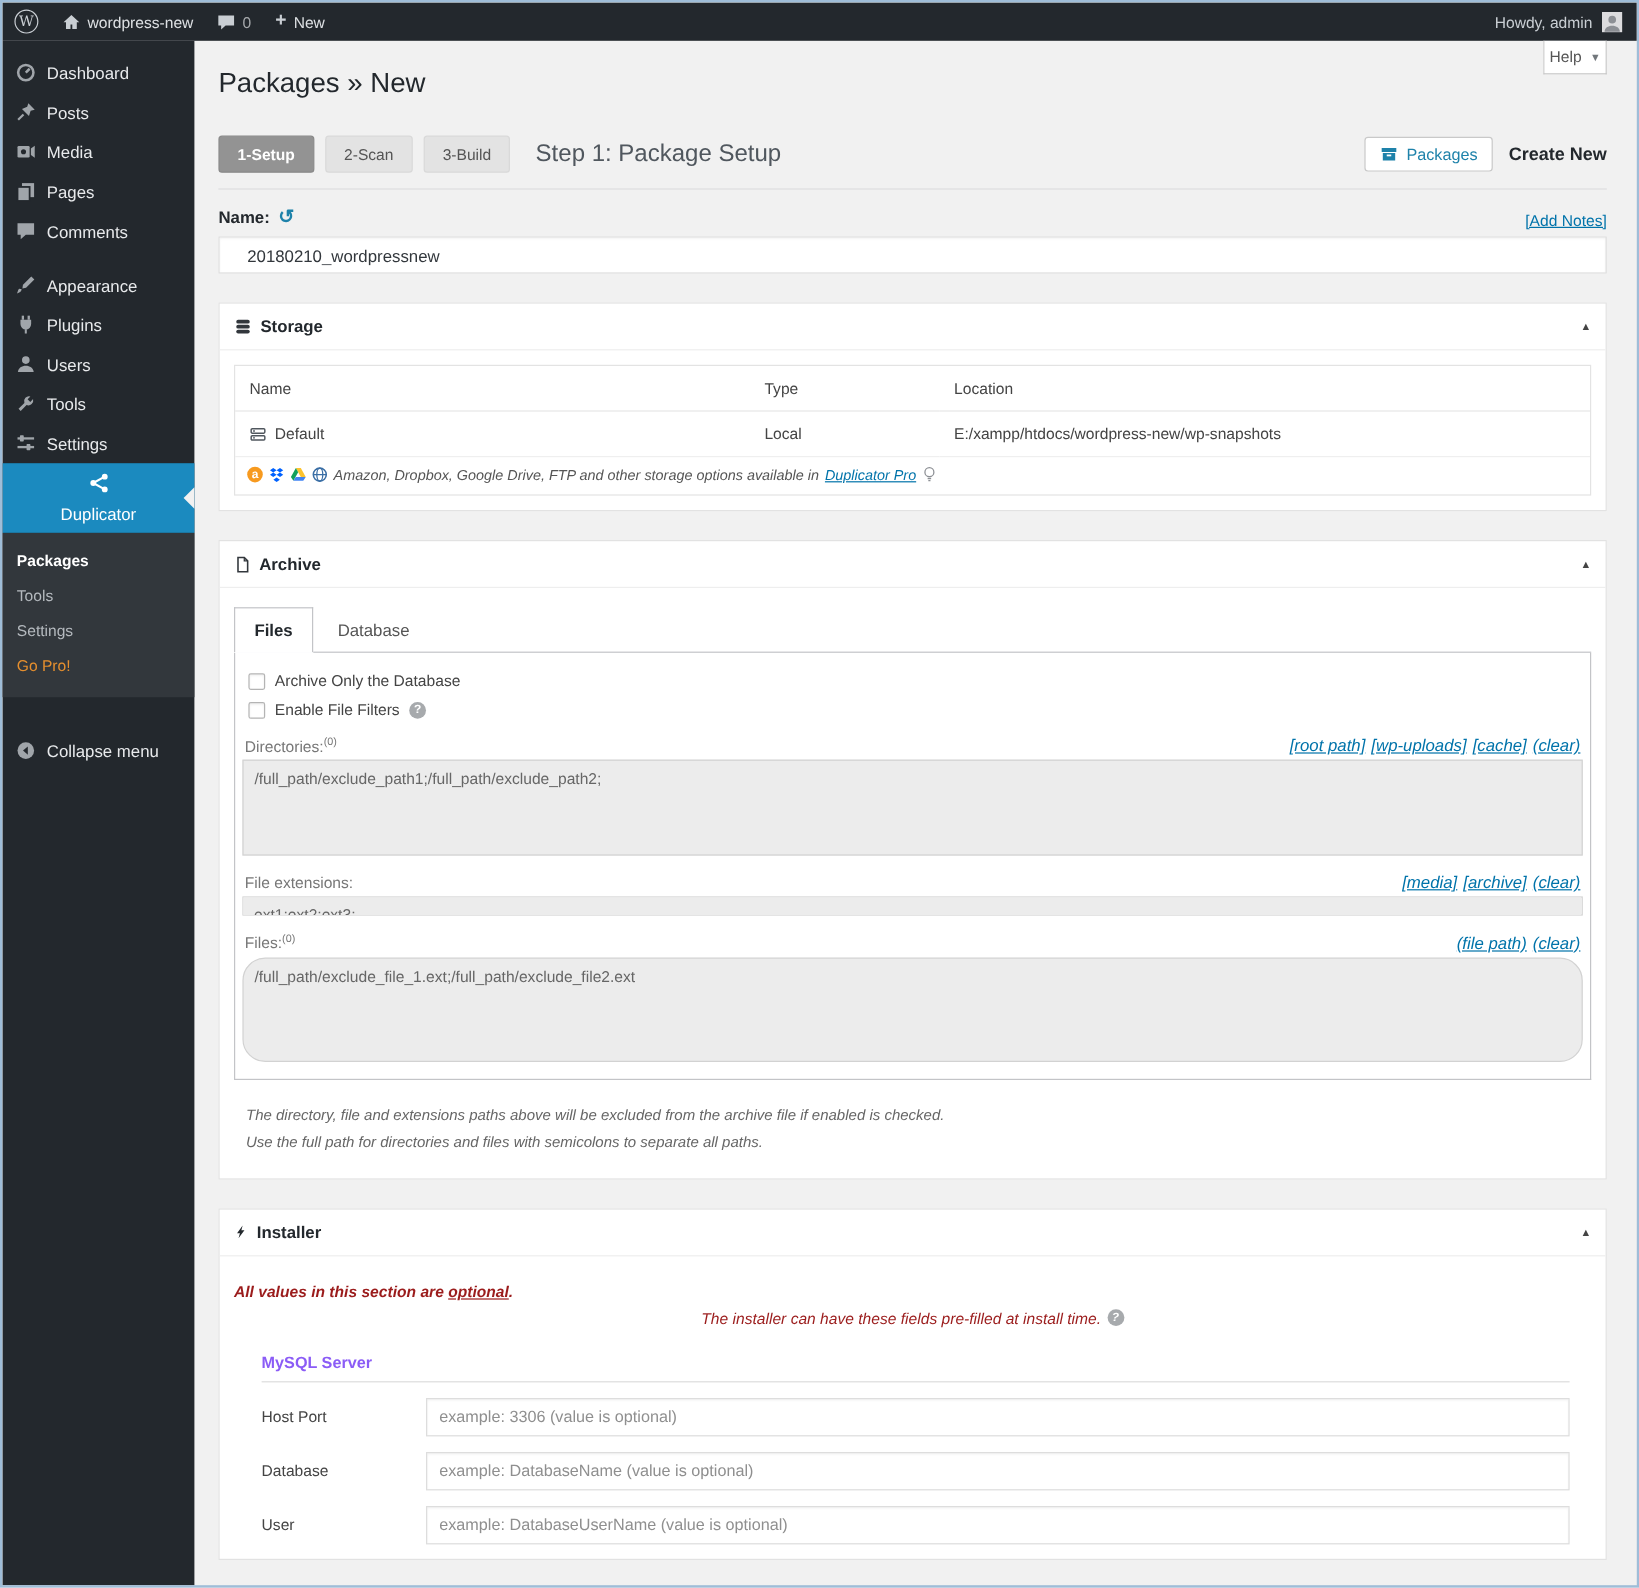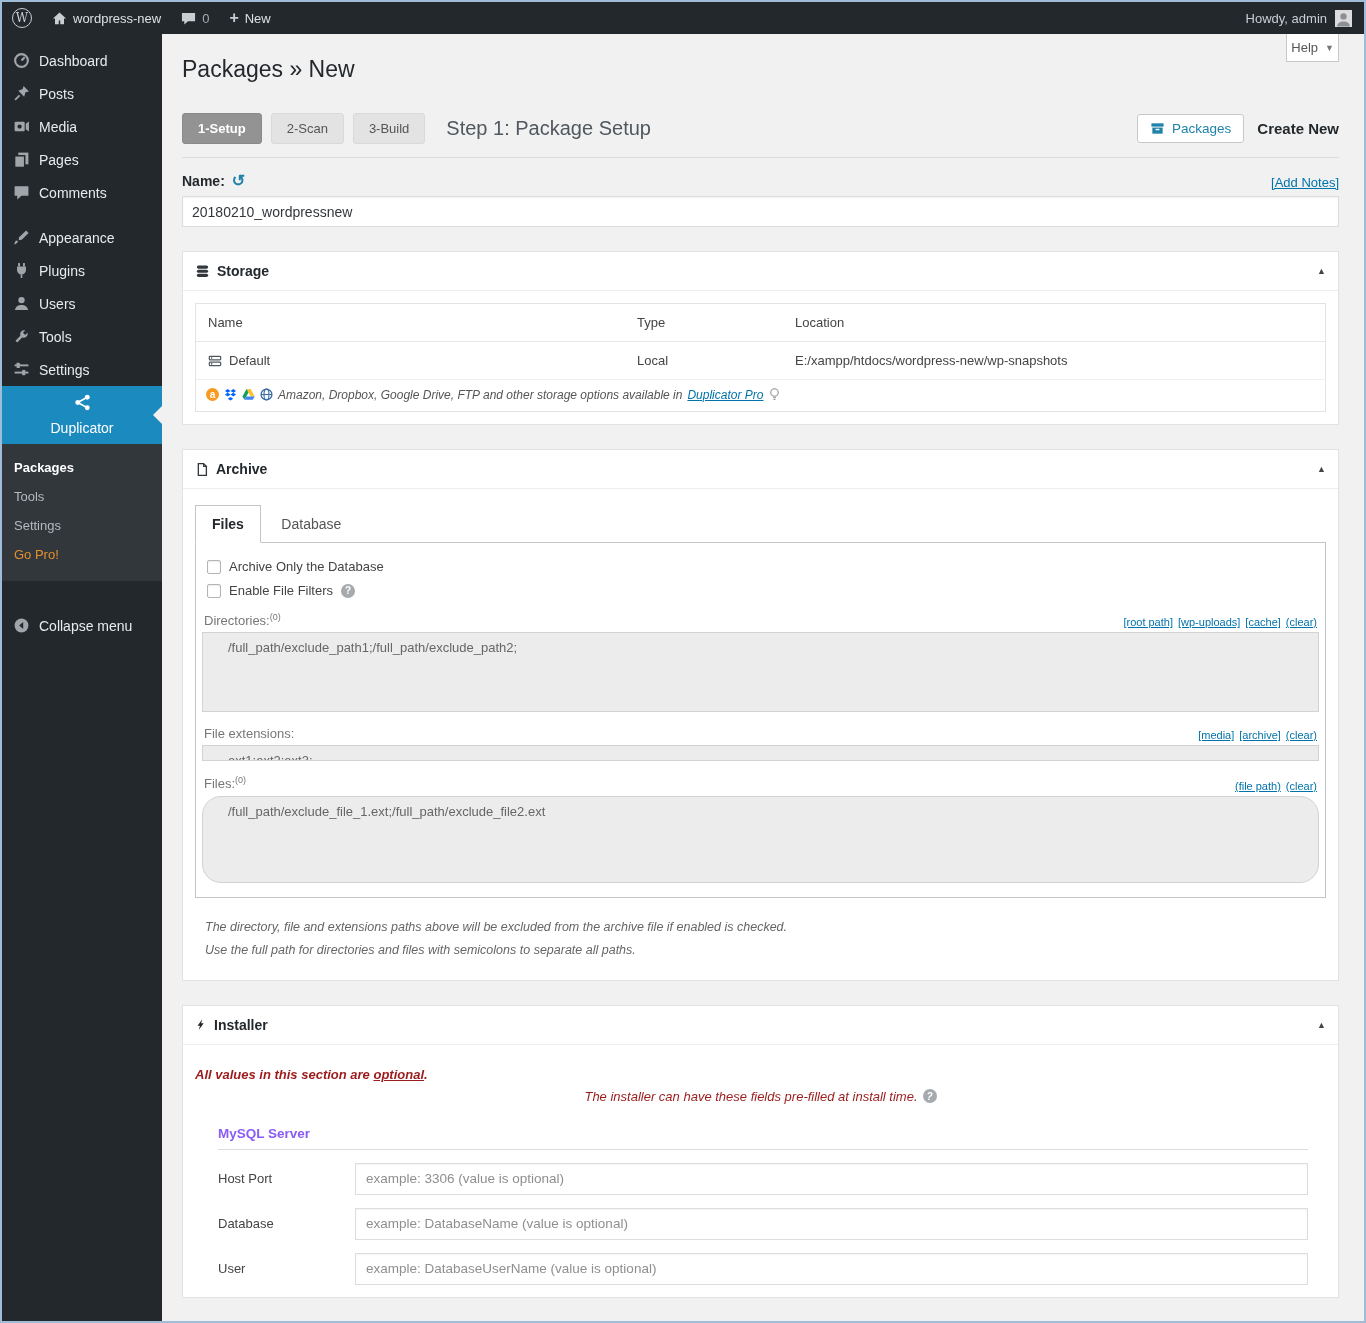--- a/index.html
+++ b/index.html
@@ -56,21 +56,21 @@
                   color:#1e82aa; font-size:13.5px; display:flex; align-items:center; gap:7px; cursor:pointer; }
   .create-new { font-size:15px; font-weight:bold; color:#23282d; }
   .rule { border:none; border-top:1px solid #dcdcde; margin-top:13px; }
 
   .name-row { margin-top:13px; display:flex; align-items:flex-end; justify-content:space-between; }
   .name-label { font-size:14px; font-weight:bold; color:#23282d; display:flex; gap:7px; align-items:center; }
   .undo-icon { color:#1e82aa; font-size:16px; font-weight:bold; cursor:pointer; }
   a, .link { color:#0073aa; text-decoration:underline; cursor:pointer; }
   .add-notes { font-size:13px; }
   .name-input { width:100%; height:31px; margin-top:6px; border:1px solid #ddd;
-                box-shadow:inset 0 1px 2px rgba(0,0,0,.06); padding:0 9px; font-size:14px;
+                box-shadow:inset 0 1px 2px rgba(0,0,0,.06); padding:0 23px; font-size:14px;
                 color:#32373c; background:#fff; font-family:inherit; }
 
   
   .metabox { margin-top:24px; background:#fff; border:1px solid #e2e2e2; }
   .mb-header { display:flex; align-items:center; gap:7px; padding:11px 12px;
                border-bottom:1px solid #eee; font-size:14px; font-weight:bold; color:#23282d; }
   .mb-arrow { margin-left:auto; font-size:9px; color:#444; cursor:pointer; }
   .mb-panel { padding:12px; }
 
   
@@ -97,23 +97,23 @@
             margin:0 0 9px 5px; }
   .cb { width:14px; height:14px; border:1px solid #b4b4b4; border-radius:2px; background:#fff;
         box-shadow:inset 0 1px 2px rgba(0,0,0,.08); cursor:pointer; }
   .q-badge { width:14px; height:14px; border-radius:50%; background:#a7aaad; color:#fff;
              font-size:10px; font-weight:bold; display:inline-flex; align-items:center;
              justify-content:center; cursor:pointer; }
   .filter-head { display:flex; justify-content:space-between; align-items:flex-end;
                  margin-top:14px; padding:0 2px; }
   .filter-label { font-size:13px; color:#777; }
   .filter-label sup { font-size:9px; }
-  .filter-links { font-size:11px; display:flex; gap:5px; }
+  .filter-links { font-size:14px; font-style:italic; display:flex; gap:5px; }
   .filter-area { width:100%; background:#ececec; border:1px solid #d2d2d2; color:#666;
-                 font-size:13px; font-family:inherit; padding:7px 25px; margin-top:4px;
+                 font-size:13px; font-family:inherit; padding:7px 9px; margin-top:4px;
                  display:block; }
   .ta-dirs { height:80px; resize:none; }
   .ta-ext  { height:15px; resize:none; }
   .ta-files{ height:87px; resize:none;border-radius:19px; }
   .arch-note { margin:18px 0 6px 10px; font-size:12.5px; font-style:italic; color:#666;
                line-height:1.85; }
 
   
   .inst-note { margin-top:10px; color:#9b1c1c; font-style:italic; font-size:13px; }
   .inst-note .l1 { font-weight:bold; }

